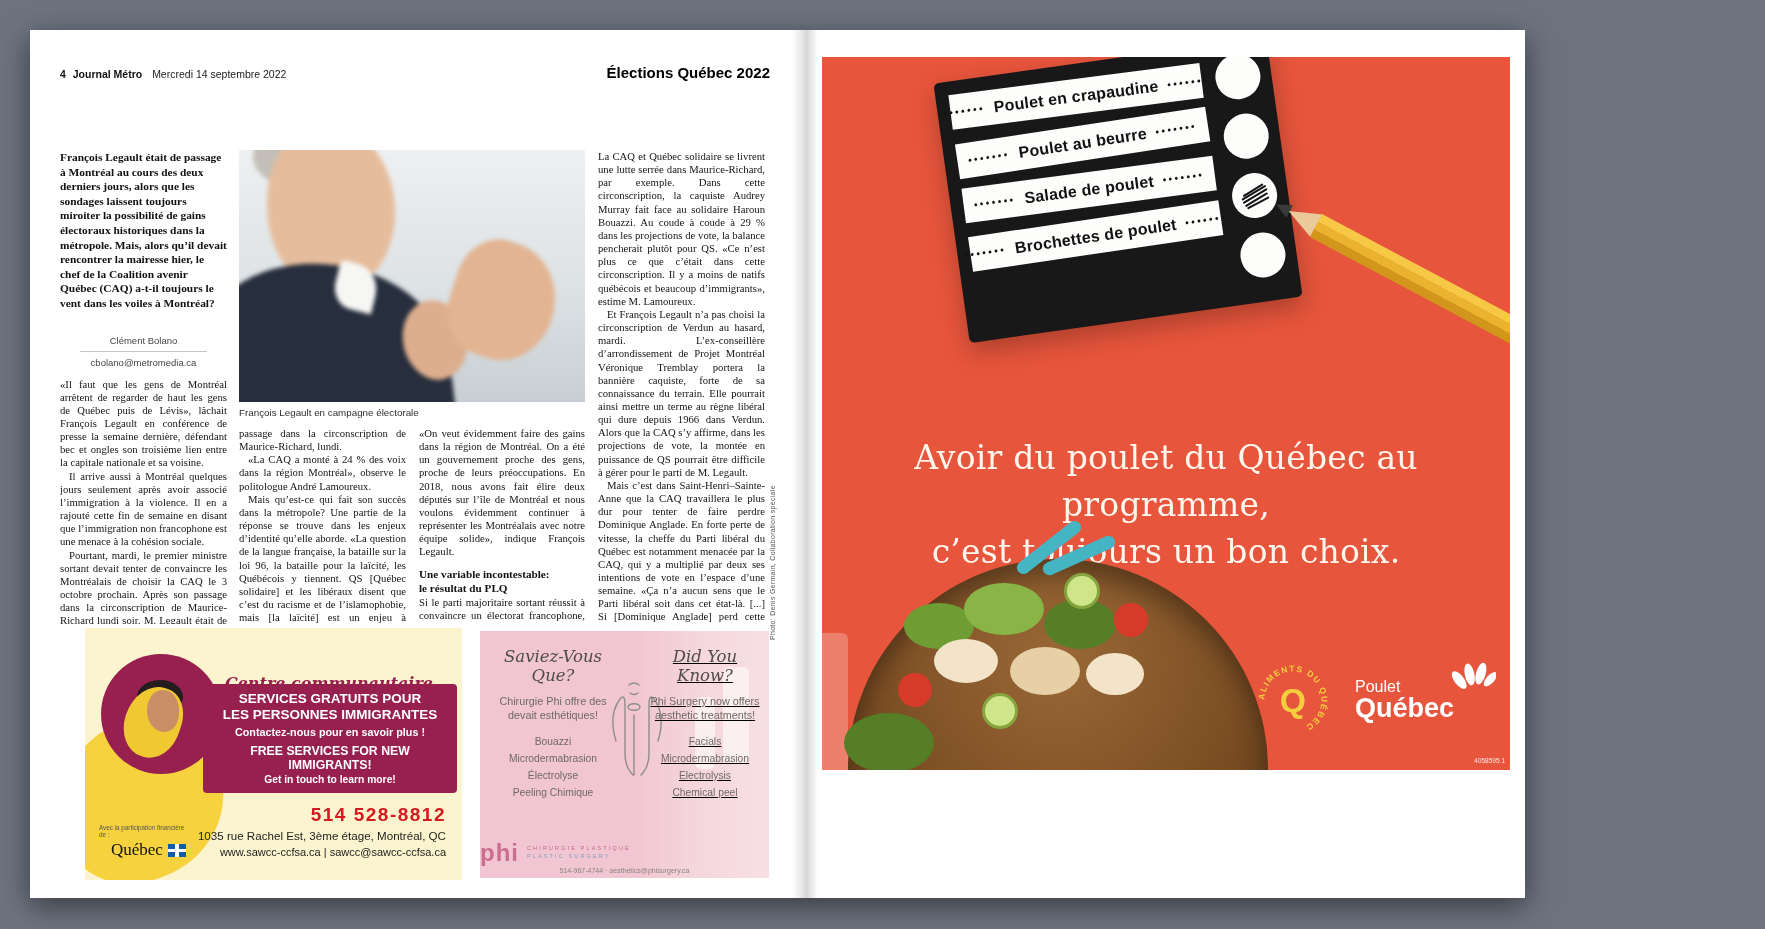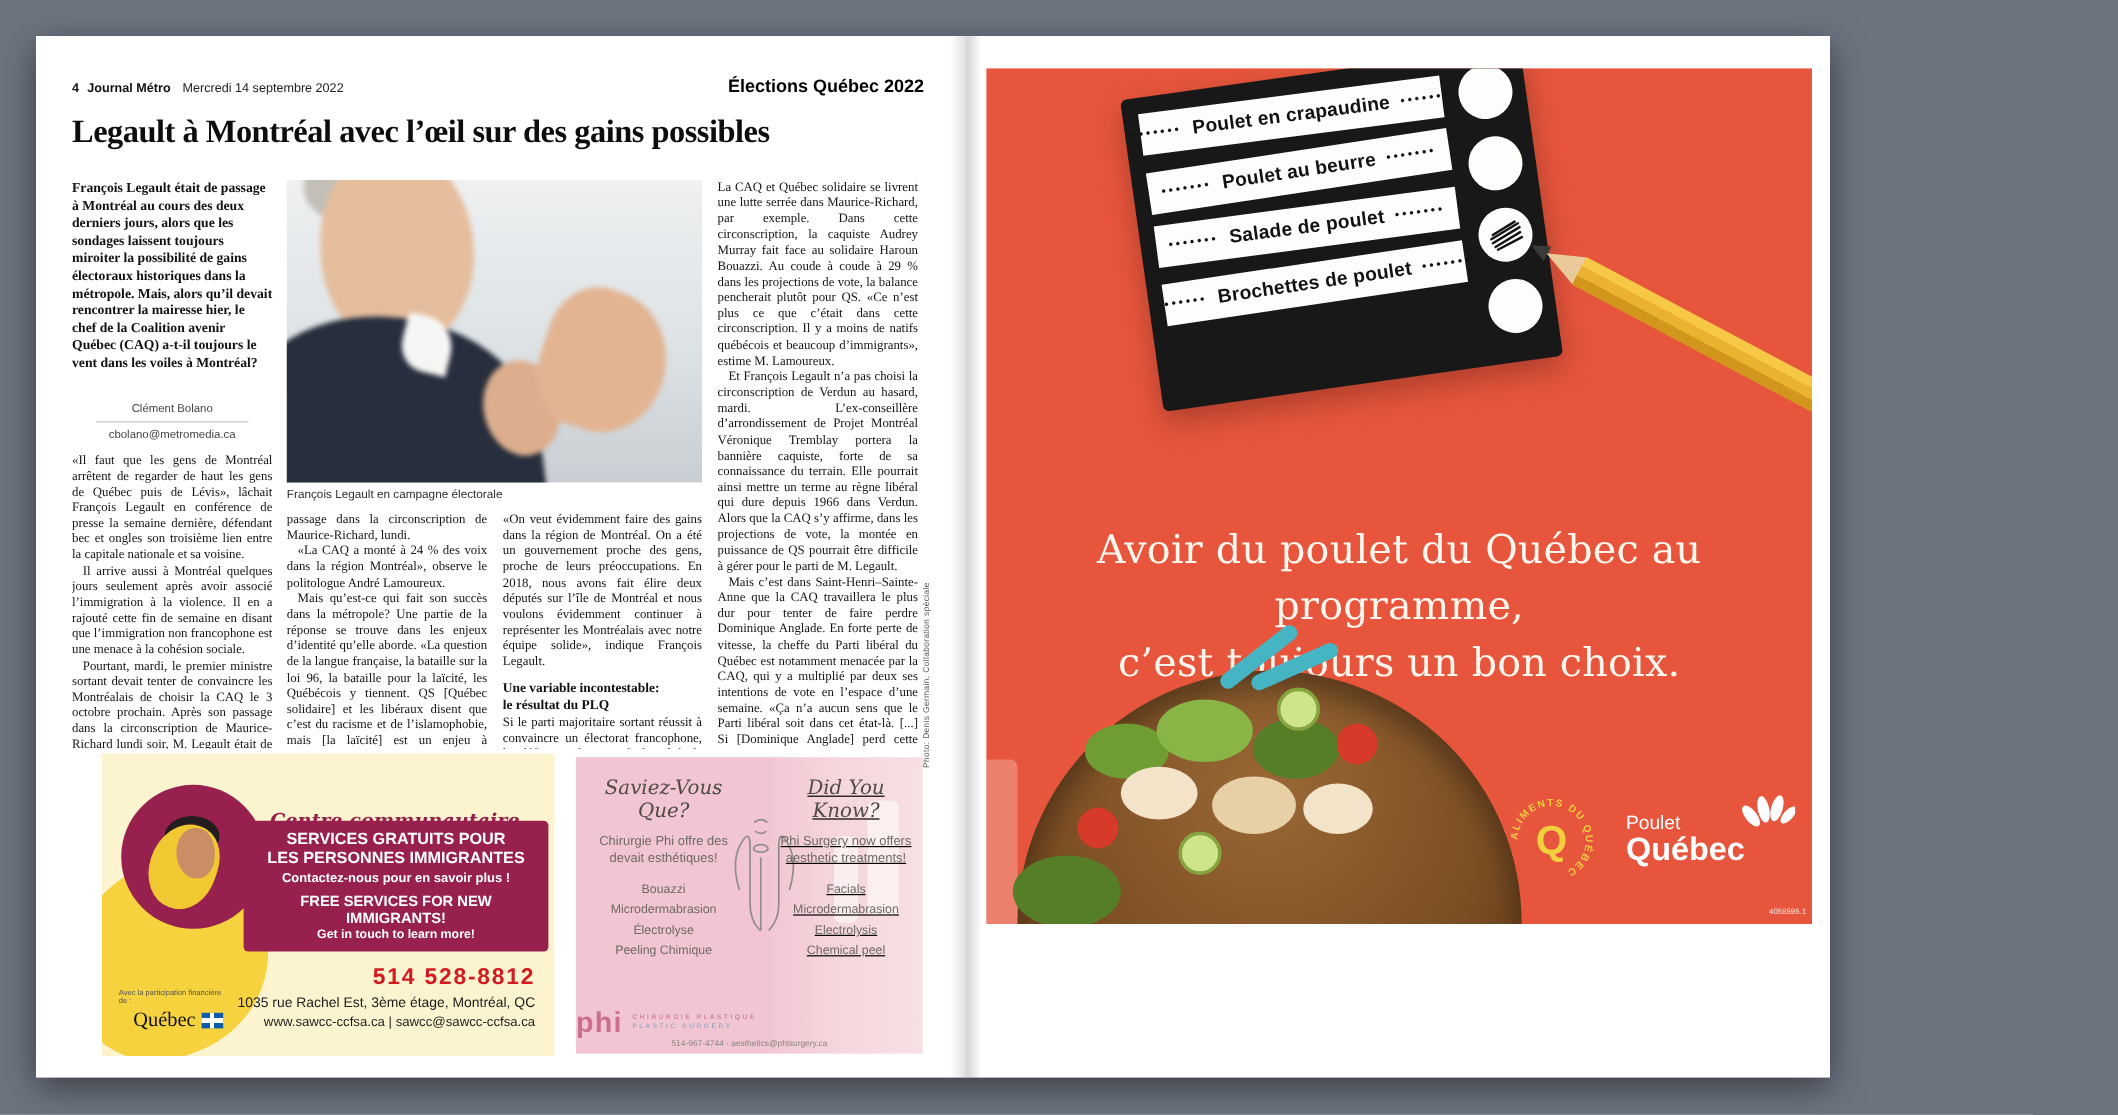--- a/index.html
+++ b/index.html
@@ -127,21 +127,20 @@
 
     <div class="np-header">
       <div class="left">
         <span class="pg">4</span>
         <span class="pname">Journal Métro</span>
         <span class="pdate">Mercredi 14 septembre 2022</span>
       </div>
       <div class="section">Élections Québec 2022</div>
     </div>
 
-    <h1 class="headline">Legault à Montréal avec l’œil sur des gains possibles</h1>
 
     <div class="col c1">
       <p class="lede">François Legault était de passage à Montréal au cours des deux derniers jours, alors que les sondages laissent toujours miroiter la possibilité de gains électoraux historiques dans la métropole. Mais, alors qu’il devait rencontrer la mairesse hier, le chef de la Coalition avenir Québec (CAQ) a-t-il toujours le vent dans les voiles à Montréal?</p>
       <div class="byline">
         <div>Clément Bolano</div>
         <div class="rule"></div>
         <div>cbolano@metromedia.ca</div>
       </div>
       <p class="body">«Il faut que les gens de Montréal arrêtent de regarder de haut les gens de Québec puis de Lévis», lâchait François Legault en conférence de presse la semaine dernière, défendant bec et ongles son troisième lien entre la capitale nationale et sa voisine.</p>
       <p class="body indent">Il arrive aussi à Montréal quelques jours seulement après avoir associé l’immigration à la violence. Il en a rajouté cette fin de semaine en disant que l’immigration non francophone est une menace à la cohésion sociale.</p>

